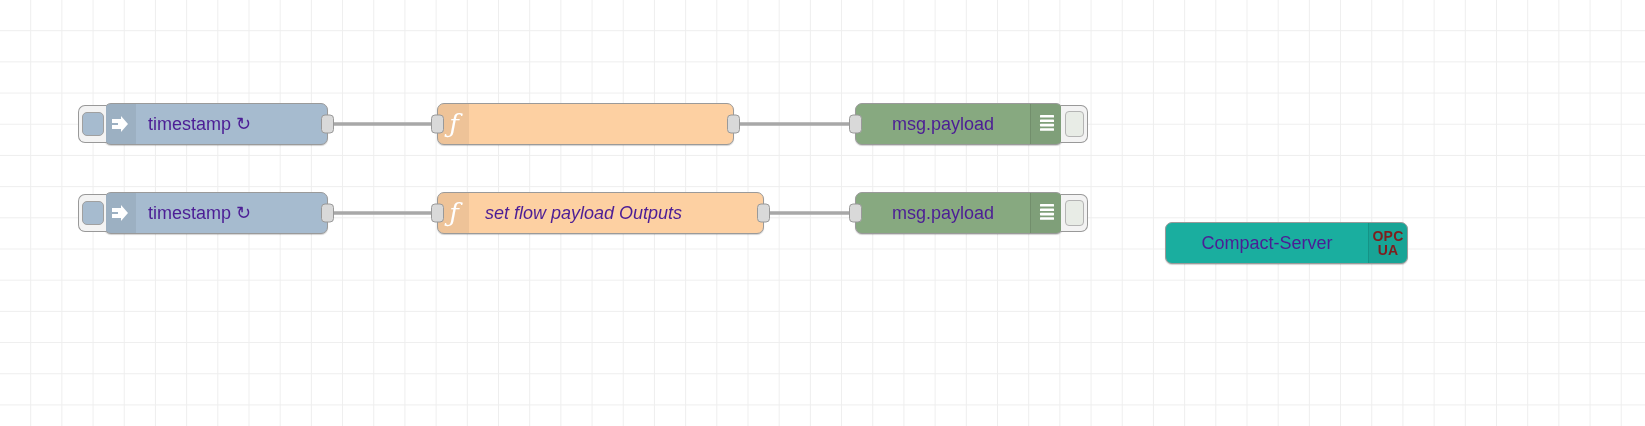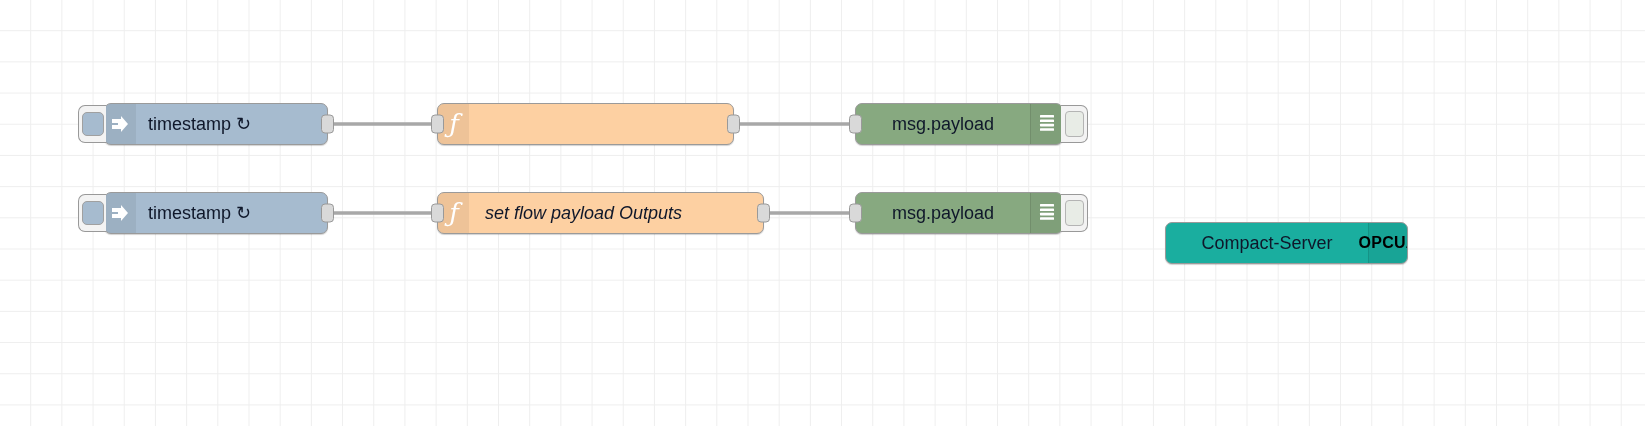--- a/index.html
+++ b/index.html
@@ -69,21 +69,21 @@
     border-left: 1px solid rgba(0,0,0,0.10);
   }
 
   .node-label {
     flex: 1 1 auto;
     display: flex;
     align-items: center;
     justify-content: center;
     padding: 0 12px;
     font-size: 18px;
-    color: #0f172a;
+    color: #4c1d95;
     white-space: nowrap;
   }
 
   
   .inject-node { background: #a6bbcf; }
   .inject-btn {
     position: absolute;
     left: -27px;
     top: 50%;
     transform: translateY(-50%);
@@ -147,25 +147,26 @@
 
   
   .opcua-node { background: #1aae9f; }
   .opcua-node .icon-strip.right {
     background: rgba(0,0,0,0.055);
     width: 38px;
     flex: 0 0 38px;
   }
   .opcua-badge {
     display: flex;
+    flex-direction: column;
     align-items: center;
     justify-content: center;
     line-height: 1.02;
-    color: #000000;
-    font-size: 16px;
+    color: #7f1d1d;
+    font-size: 14px;
     font-weight: 700;
     letter-spacing: 0.2px;
   }
 
   
   .port {
     position: absolute;
     width: 13px;
     height: 19px;
     box-sizing: border-box;

